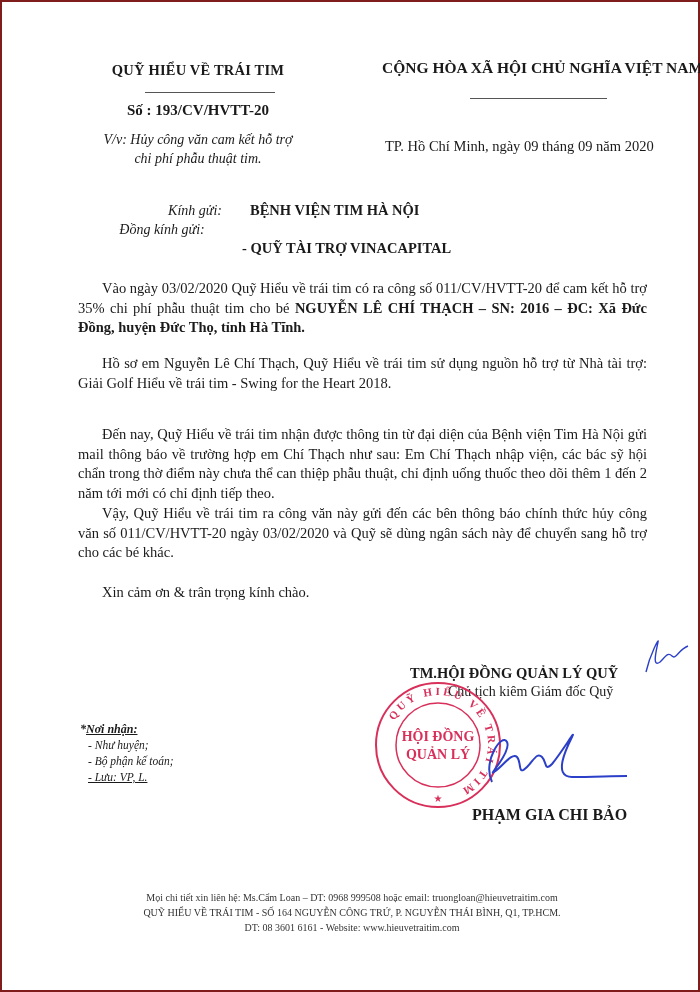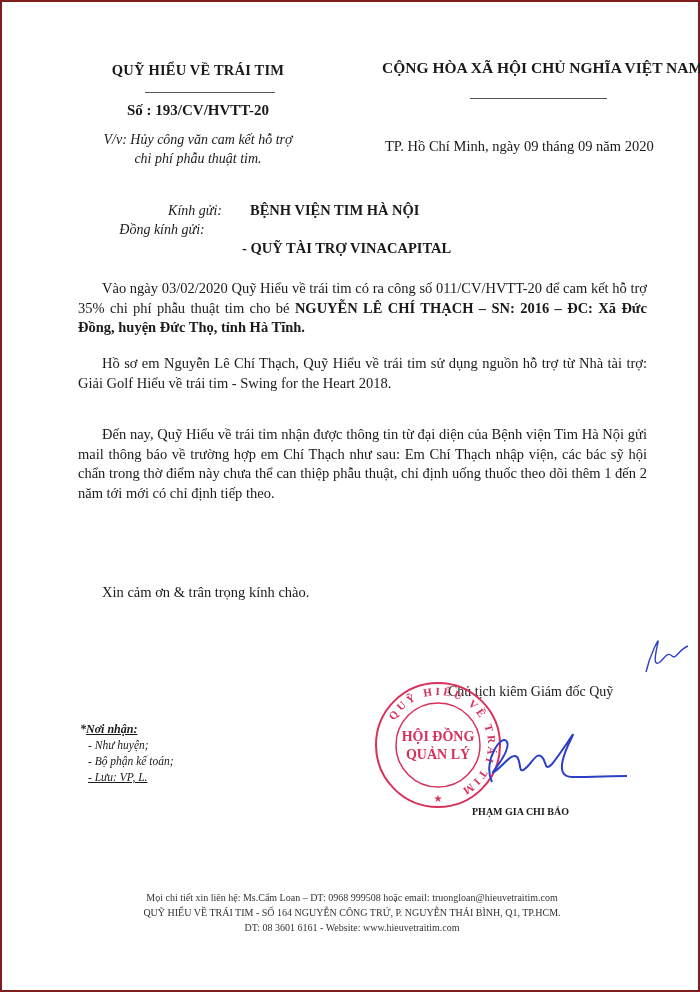--- a/index.html
+++ b/index.html
@@ -38,21 +38,21 @@
     }
     .p1 { top: 277px; }
     .p2 { top: 352px; }
     .p3 { top: 407px; margin-top: 16px; }
     .p4 { top: 502px; }
     .p5 { top: 581px; }
     .bold { font-weight: bold; }
 
     .sig-title { left: 408px; top: 663px; font-weight: bold; font-size: 14.5px; }
     .sig-role { left: 446px; top: 682px; font-size: 14px; }
-    .sig-name { left: 470px; top: 804px; font-weight: bold; font-size: 10px; }
+    .sig-name { left: 470px; top: 804px; font-weight: bold; font-size: 16px; }
 
     .stamp { position: absolute; left: 370px; top: 677px; width: 132px; height: 132px; }
     .signature { position: absolute; left: 470px; top: 720px; width: 160px; height: 70px; }
     .initials { position: absolute; left: 640px; top: 632px; width: 48px; height: 40px; }
 
     .recv-title { left: 78px; top: 720px; font-style: italic; font-weight: bold; font-size: 12px; }
     .recv-title span.u { text-decoration: underline; }
     .recv-item { left: 86px; font-style: italic; font-size: 11.5px; }
     .ri1 { top: 737px; }
     .ri2 { top: 753px; }
@@ -81,22 +81,24 @@
   <div class="abs place-date">TP. Hồ Chí Minh, ngày 09 tháng 09 năm 2020</div>
 
   <div class="abs to-label">Kính gửi:</div>
   <div class="abs to-value">BỆNH VIỆN TIM HÀ NỘI</div>
   <div class="abs cc-label">Đồng kính gửi:</div>
   <div class="abs cc-value2">- QUỸ TÀI TRỢ VINACAPITAL</div>
 
   <div class="para p1"><span>Vào ngày 03/02/2020 Quỹ Hiểu về trái tim có ra công số 011/CV/HVTT-20 để cam kết hỗ trợ 35% chi phí phẫu thuật tim cho bé </span><span class="bold">NGUYỄN LÊ CHÍ THẠCH – SN: 2016 – ĐC: Xã Đức Đồng, huyện Đức Thọ, tỉnh Hà Tĩnh.</span></div>
   <div class="para p2">Hồ sơ em Nguyễn Lê Chí Thạch, Quỹ Hiểu về trái tim sử dụng nguồn hỗ trợ từ Nhà tài trợ: Giải Golf Hiểu về trái tim - Swing for the Heart 2018.</div>
   <div class="para p3">Đến nay, Quỹ Hiểu về trái tim nhận được thông tin từ đại diện của Bệnh viện Tim Hà Nội gửi mail thông báo về trường hợp em Chí Thạch như sau:  Em Chí Thạch nhập viện, các bác sỹ hội chẩn trong thờ điểm này chưa thể can thiệp phẫu thuật, chỉ định uống thuốc theo dõi thêm 1 đến 2 năm tới mới có chỉ định tiếp theo.</div>
+  <div class="para p4">Vậy, Quỹ Hiểu về trái tim ra công văn này gửi đến các bên thông báo chính thức hủy công văn số 011/CV/HVTT-20 ngày 03/02/2020 và Quỹ sẽ dùng ngân sách này để chuyển sang hỗ trợ cho các bé khác.</div>
   <div class="para p5">Xin cảm ơn &amp; trân trọng kính chào.</div>
 
+  <div class="abs sig-title">TM.HỘI ĐỒNG QUẢN LÝ QUỸ</div>
   <div class="abs sig-role">Chủ tịch kiêm Giám đốc Quỹ</div>
 
   <svg class="stamp" viewBox="0 0 132 132">
     <defs>
       <path id="ringPath" d="M 66,66 m -50,0 a 50,50 0 1,1 100,0 a 50,50 0 1,1 -100,0"></path>
     </defs>
     <circle cx="66" cy="66" r="62" fill="none" stroke="#d8305a" stroke-width="2"></circle>
     <circle cx="66" cy="66" r="42" fill="none" stroke="#d8305a" stroke-width="1.5"></circle>
     <text font-family="Liberation Serif, serif" font-size="11" font-weight="bold" fill="#d8305a" letter-spacing="3">
       <textPath href="#ringPath" startOffset="8%">QUỸ HIỂU VỀ TRÁI TIM</textPath>

